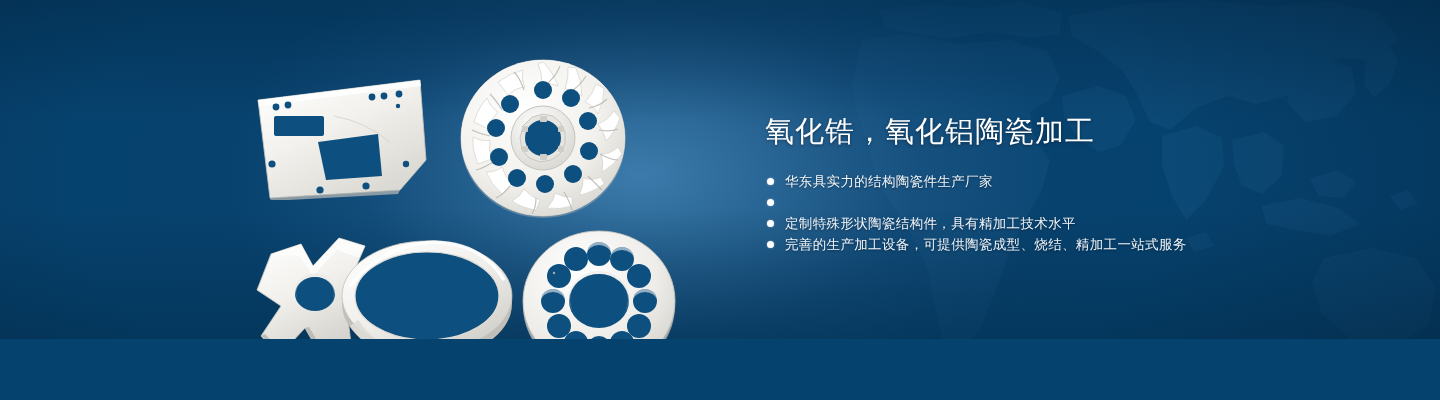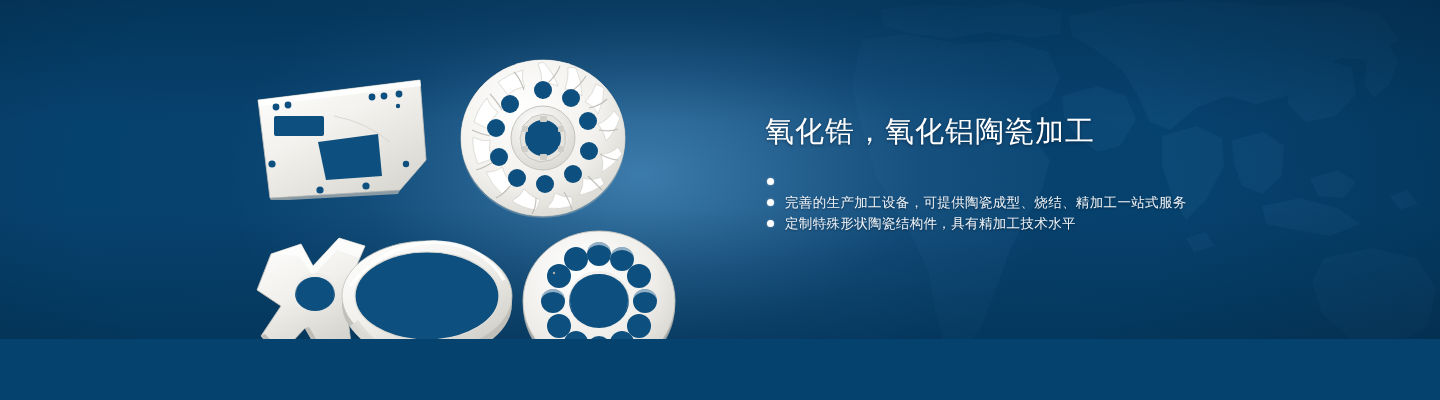--- a/index.html
+++ b/index.html
@@ -385,26 +385,30 @@
 
   </div>
 
   <div class="content">
 
     <div class="headline">氧化锆，氧化铝陶瓷加工</div>
 
     <ul class="bullets">
       <li class="bullet">
         <span class="bullet-dot"></span>
+        <span class="bullet-text">华东具实力的结构陶瓷件生产厂家</span>
+      </li>
+      <li class="bullet">
+        <span class="bullet-dot"></span>
+      </li>
+      <li class="bullet">
+        <span class="bullet-dot"></span>
+        <span class="bullet-text">定制特殊形状陶瓷结构件，具有精加工技术水平</span>
       </li>
       <li class="bullet">
         <span class="bullet-dot"></span>
         <span class="bullet-text">完善的生产加工设备，可提供陶瓷成型、烧结、精加工一站式服务</span>
       </li>
-      <li class="bullet">
-        <span class="bullet-dot"></span>
-        <span class="bullet-text">定制特殊形状陶瓷结构件，具有精加工技术水平</span>
-      </li>
     </ul>
 
   </div>
 
 </div>
 
 </body></html>

